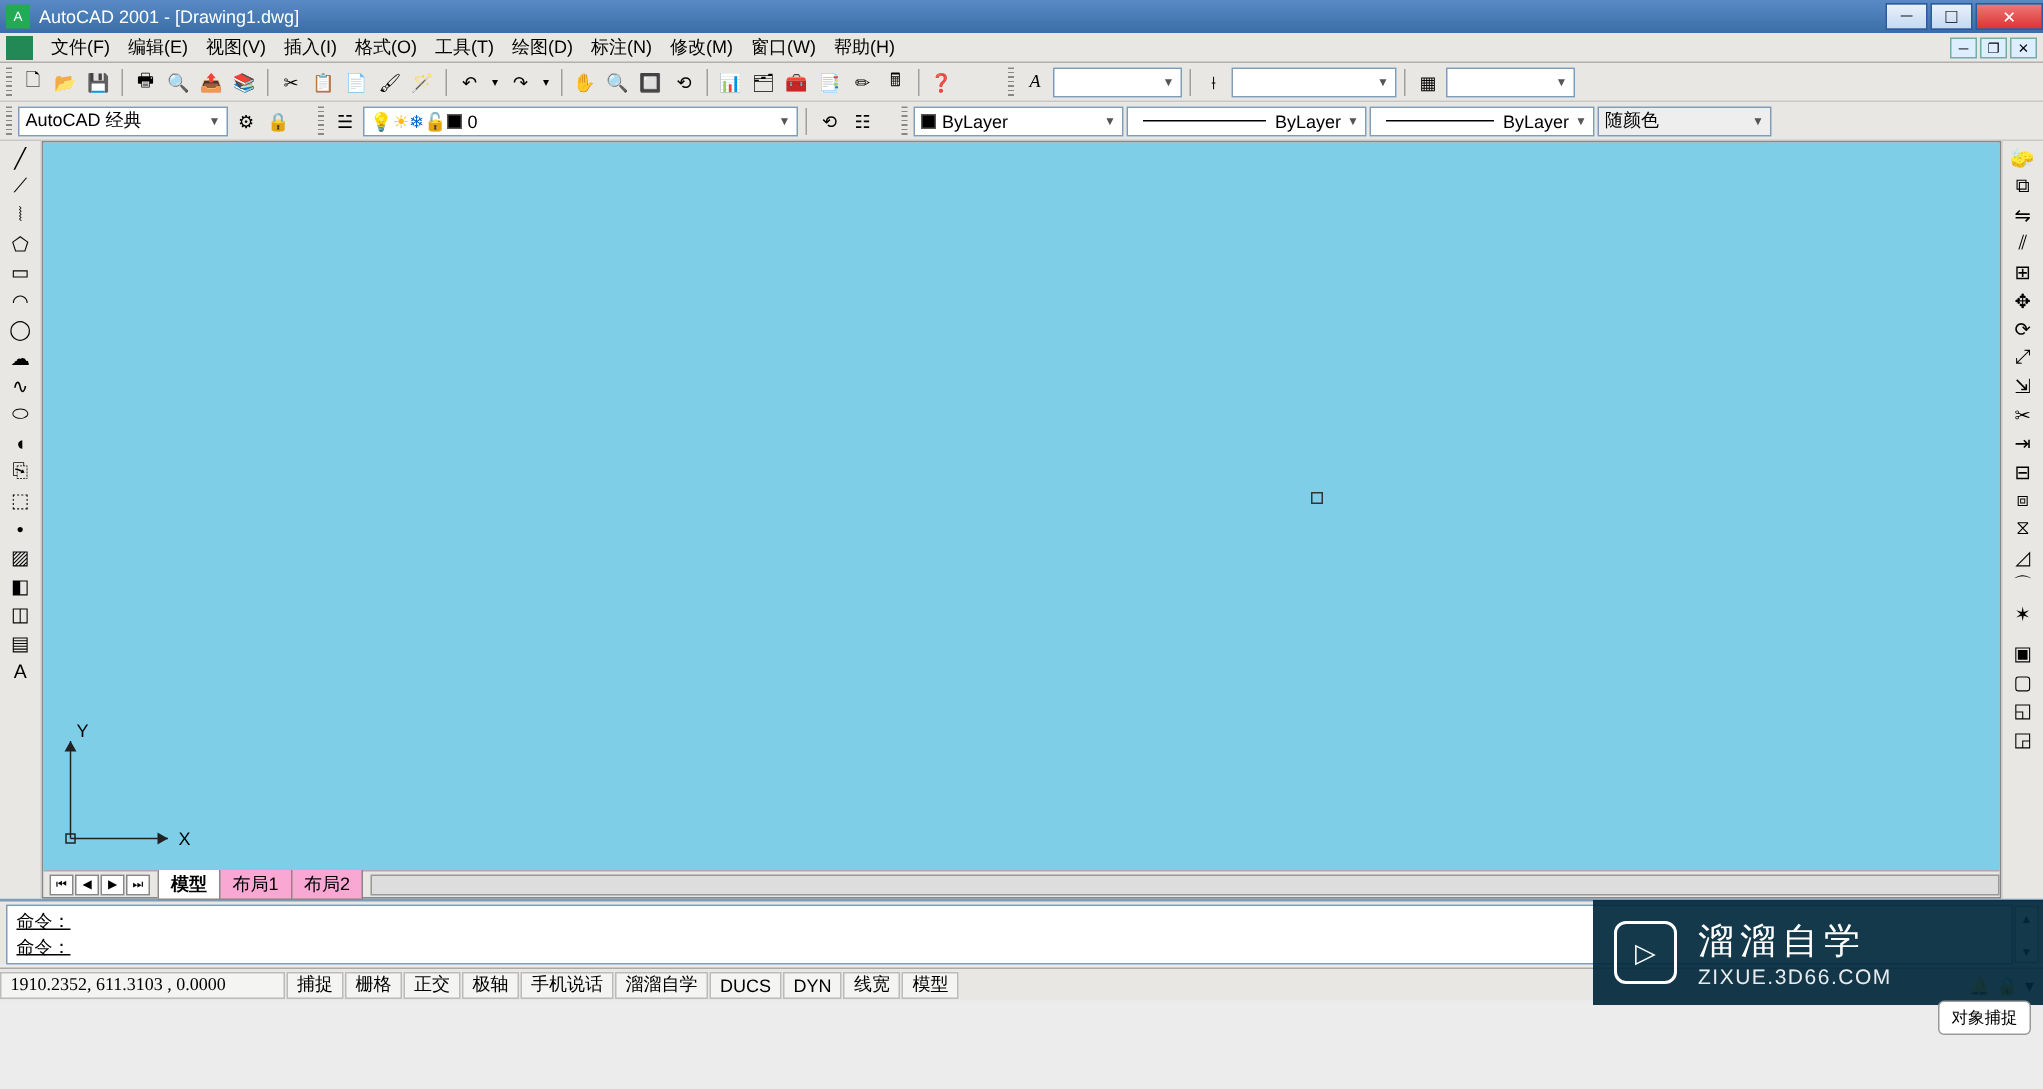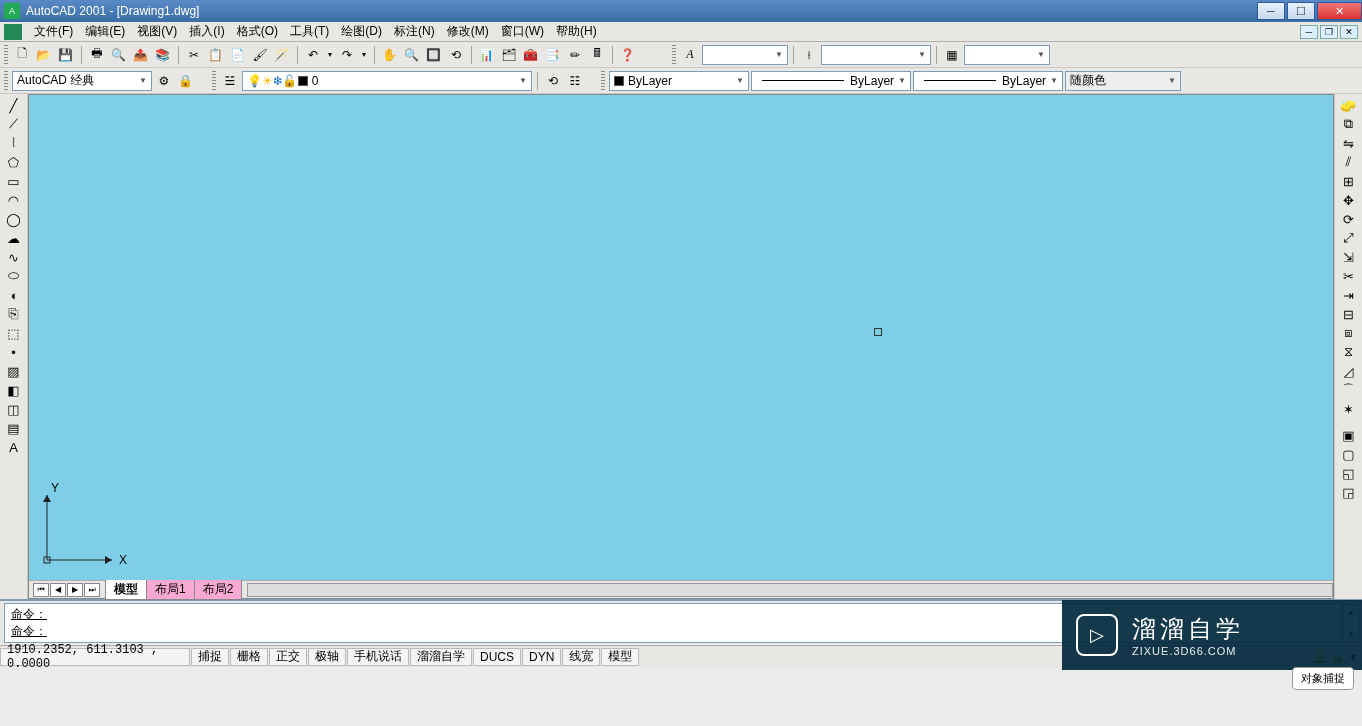--- a/index.html
+++ b/index.html
@@ -49,28 +49,28 @@
 
 
 .cmdwrap { border-top: 2px solid #7f9db9; background: #e9e7e3; }
 .cmdarea { height: 40px; background: #fff; border: 1px solid #7f9db9; margin: 2px 20px 2px 4px; padding: 2px 6px; font-family: SimSun, monospace; font-size: 12px; position: relative; text-decoration: underline; }
 .cmdarea .sbar { position: absolute; right: -18px; top: 0; width: 16px; height: 100%; background: #e4e4e4; border: 1px solid #aaa; display: flex; flex-direction: column; }
 .cmdarea .sbar span { height: 14px; display: flex; align-items: center; justify-content: center; font-size: 8px; background: #f4f4f4; }
 
 
 .statusbar { height: 22px; background: #e9e7e3; border-top: 1px solid #aaa; display: flex; align-items: center; font-size: 11px; }
 .statusbar .cell { padding: 2px 6px; border: 1px solid #bbb; background: #f4f4f2; margin-right: 1px; height: 18px; display: flex; align-items: center; }
-.statusbar .coords { width: 190px; font-family: Liberation Mono, monospace; }
+.statusbar .coords { width: 190px; font-family: Liberation Serif, serif; }
 .statusbar .tray { margin-left: auto; display: flex; gap: 4px; padding-right: 6px; }
 
 
 .watermark { position: absolute; right: 0; bottom: 56px; width: 300px; height: 70px; background: rgba(0,40,60,0.92); color: #fff; display: flex; align-items: center; padding: 0 14px; gap: 14px; }
 .watermark .play { width: 42px; height: 42px; border: 2px solid #fff; border-radius: 8px; display: flex; align-items: center; justify-content: center; font-size: 18px; }
 .watermark .txt .big { font-size: 24px; letter-spacing: 4px; }
-.watermark .txt .small { font-size: 11px; letter-spacing: 1px; opacity: .9; }
+.watermark .txt .small { font-size: 14px; letter-spacing: 1px; opacity: .9; }
 .speech { position: absolute; right: 8px; bottom: 36px; background: #fff; border: 1px solid #999; border-radius: 4px; padding: 3px 8px; font-size: 11px; }
 </style>
 </head>
 <body>
 
 <div class="titlebar">
   <span class="icon">A</span>
   <span>AutoCAD 2001 - [Drawing1.dwg]</span>
   <div class="winbtns">
     <span class="winbtn">─</span>

